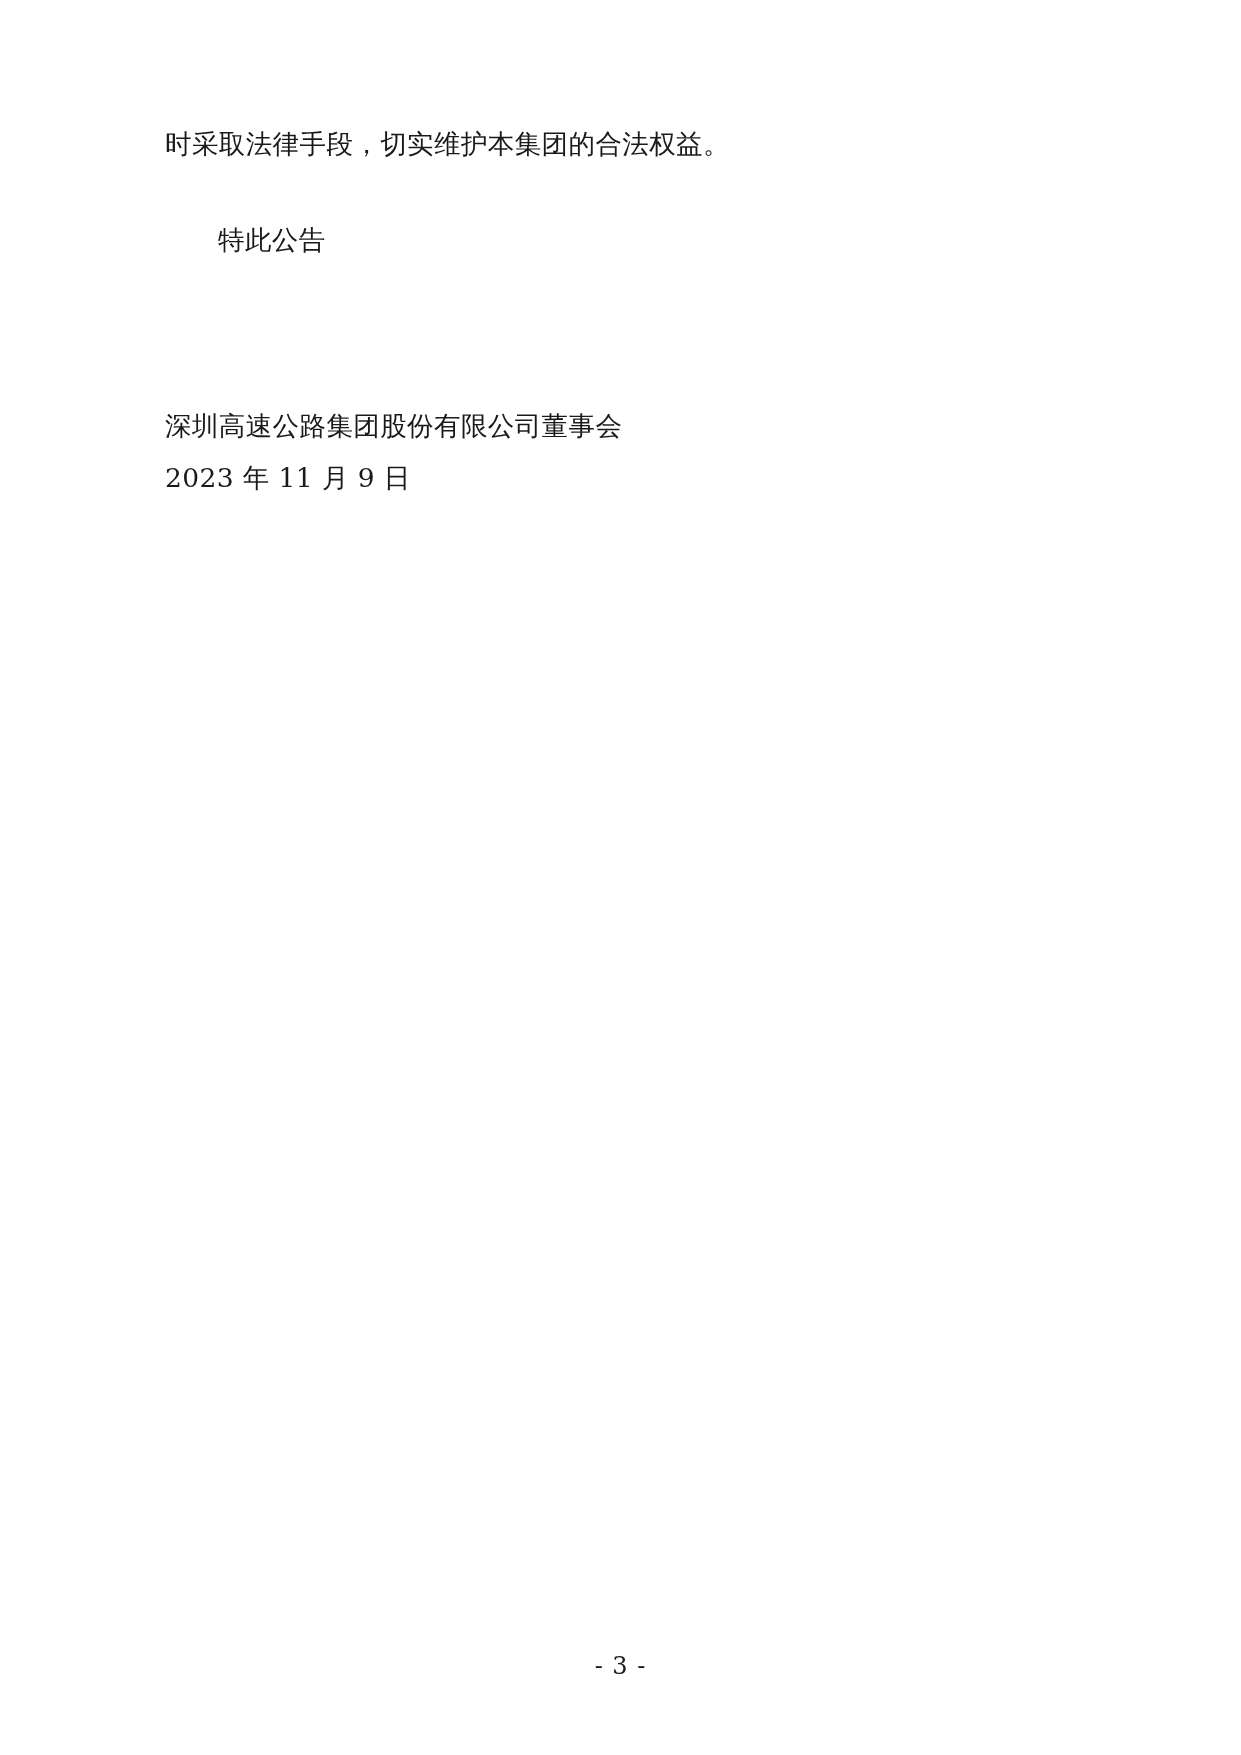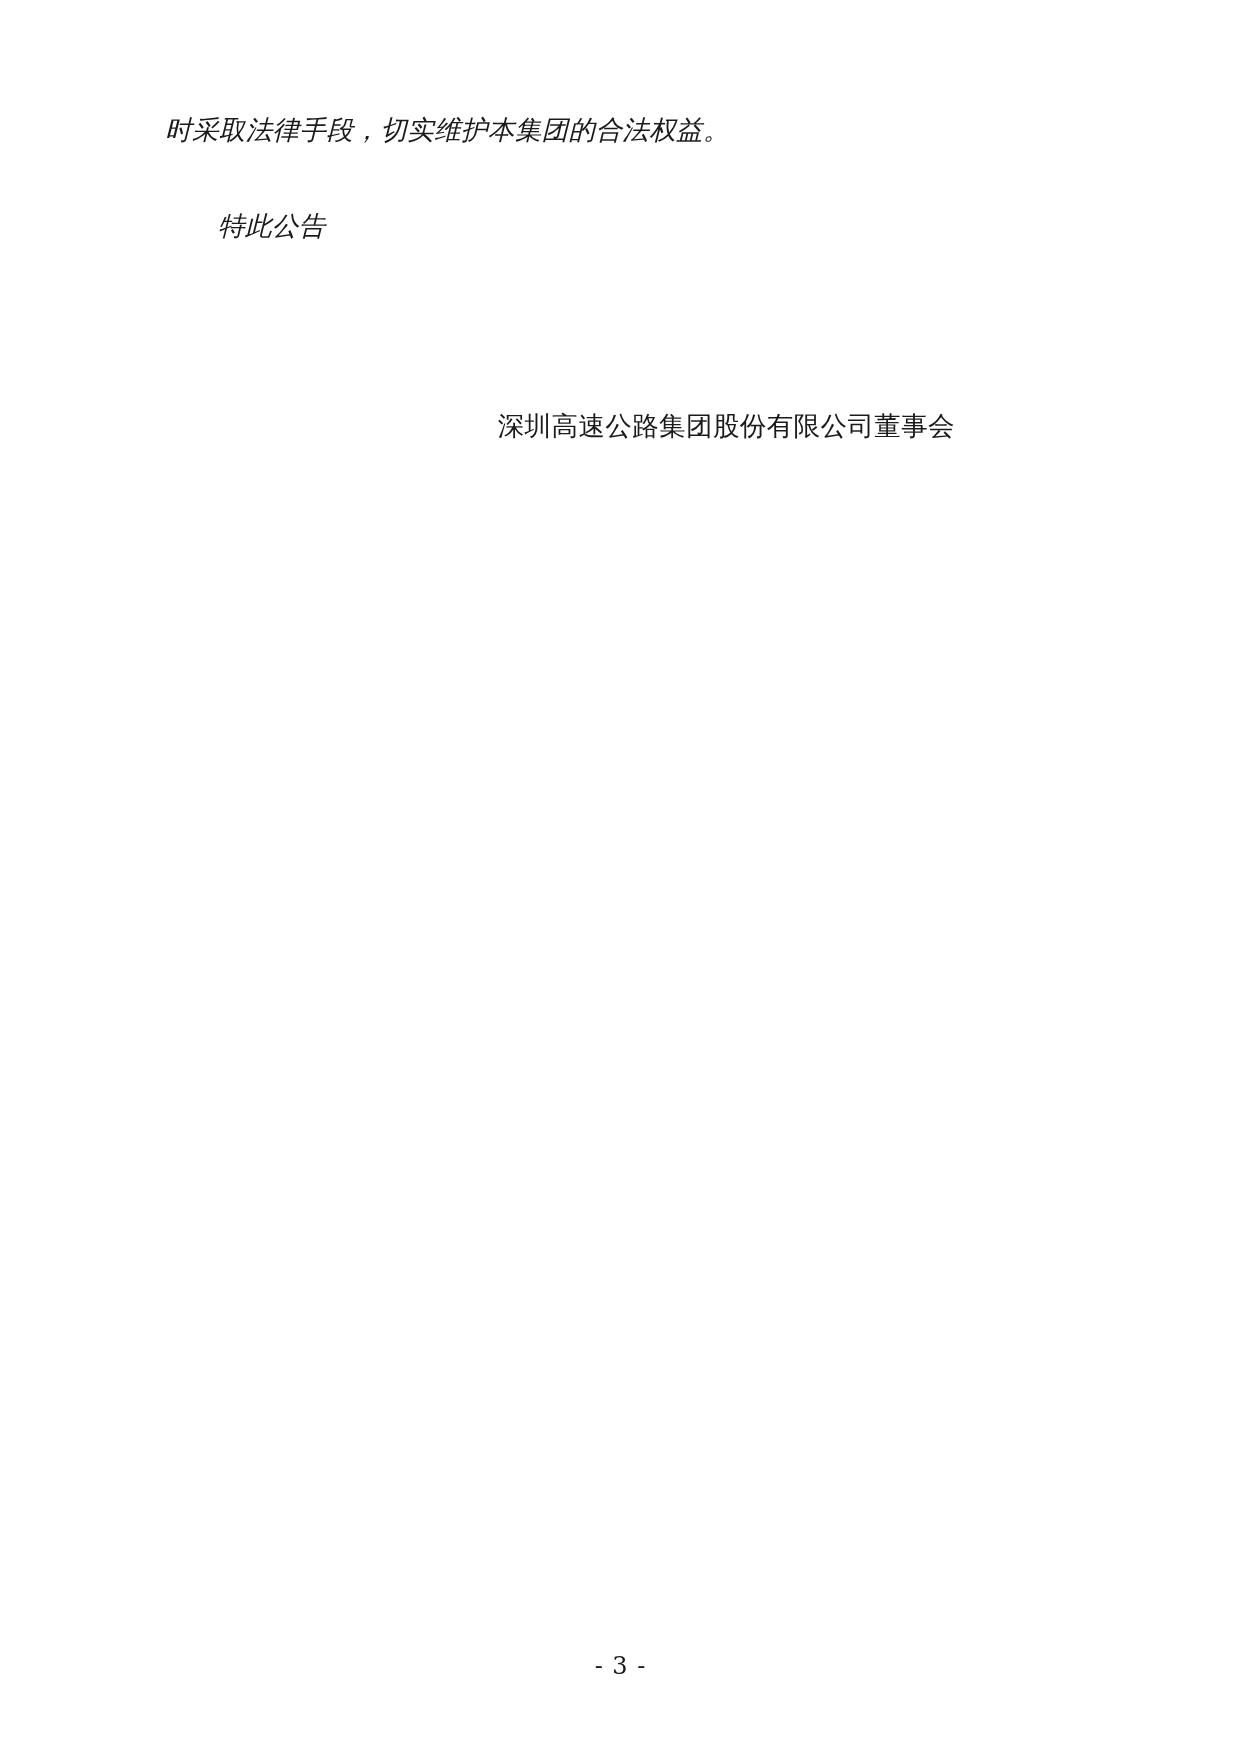--- a/index.html
+++ b/index.html
@@ -14,43 +14,42 @@
     height: 1755px;
     background: #ffffff;
     margin: 0 auto;
     overflow: hidden;
     font-family: "DejaVu Serif", "Liberation Serif", serif;
     color: #1a1a1a;
   }
   .content {
     position: absolute;
     left: 165px;
-    top: 104px;
+    top: 118px;
     width: 790px;
-    font-style: italic;
   }
   .para {
     font-size: 26.5px;
     line-height: 52px;
     text-align: justify;
     text-justify: inter-ideograph;
     letter-spacing: 0.4px;
     margin: 0;
   }
   .para.indent {
     text-indent: 2em;
   }
   .gap-small { height: 14px; }
   .gap-med { height: 30px; }
   .sign-block {
     position: absolute;
     left: 165px;
     top: 400px;
     width: 790px;
-    text-align: right;
+    text-align: left;
     font-size: 26.5px;
     line-height: 52px;
     letter-spacing: 0.4px;
   }
   .sign-line {
     display: block;
     white-space: nowrap;
   }
   .page-number {
     position: absolute;
@@ -71,17 +70,18 @@
 
   <div class="content">
     <p class="para">时采取法律手段，切实维护本集团的合法权益。</p>
     <div class="gap-small"></div>
     <div class="gap-med"></div>
     <p class="para indent">特此公告</p>
   </div>
 
   <div class="sign-block">
     <span class="sign-line">深圳高速公路集团股份有限公司董事会</span>
+    <span class="sign-line">2023 年 11 月 9 日</span>
   </div>
 
   <div class="page-number">- 3 -</div>
 
 </div>
 
 </body></html>

